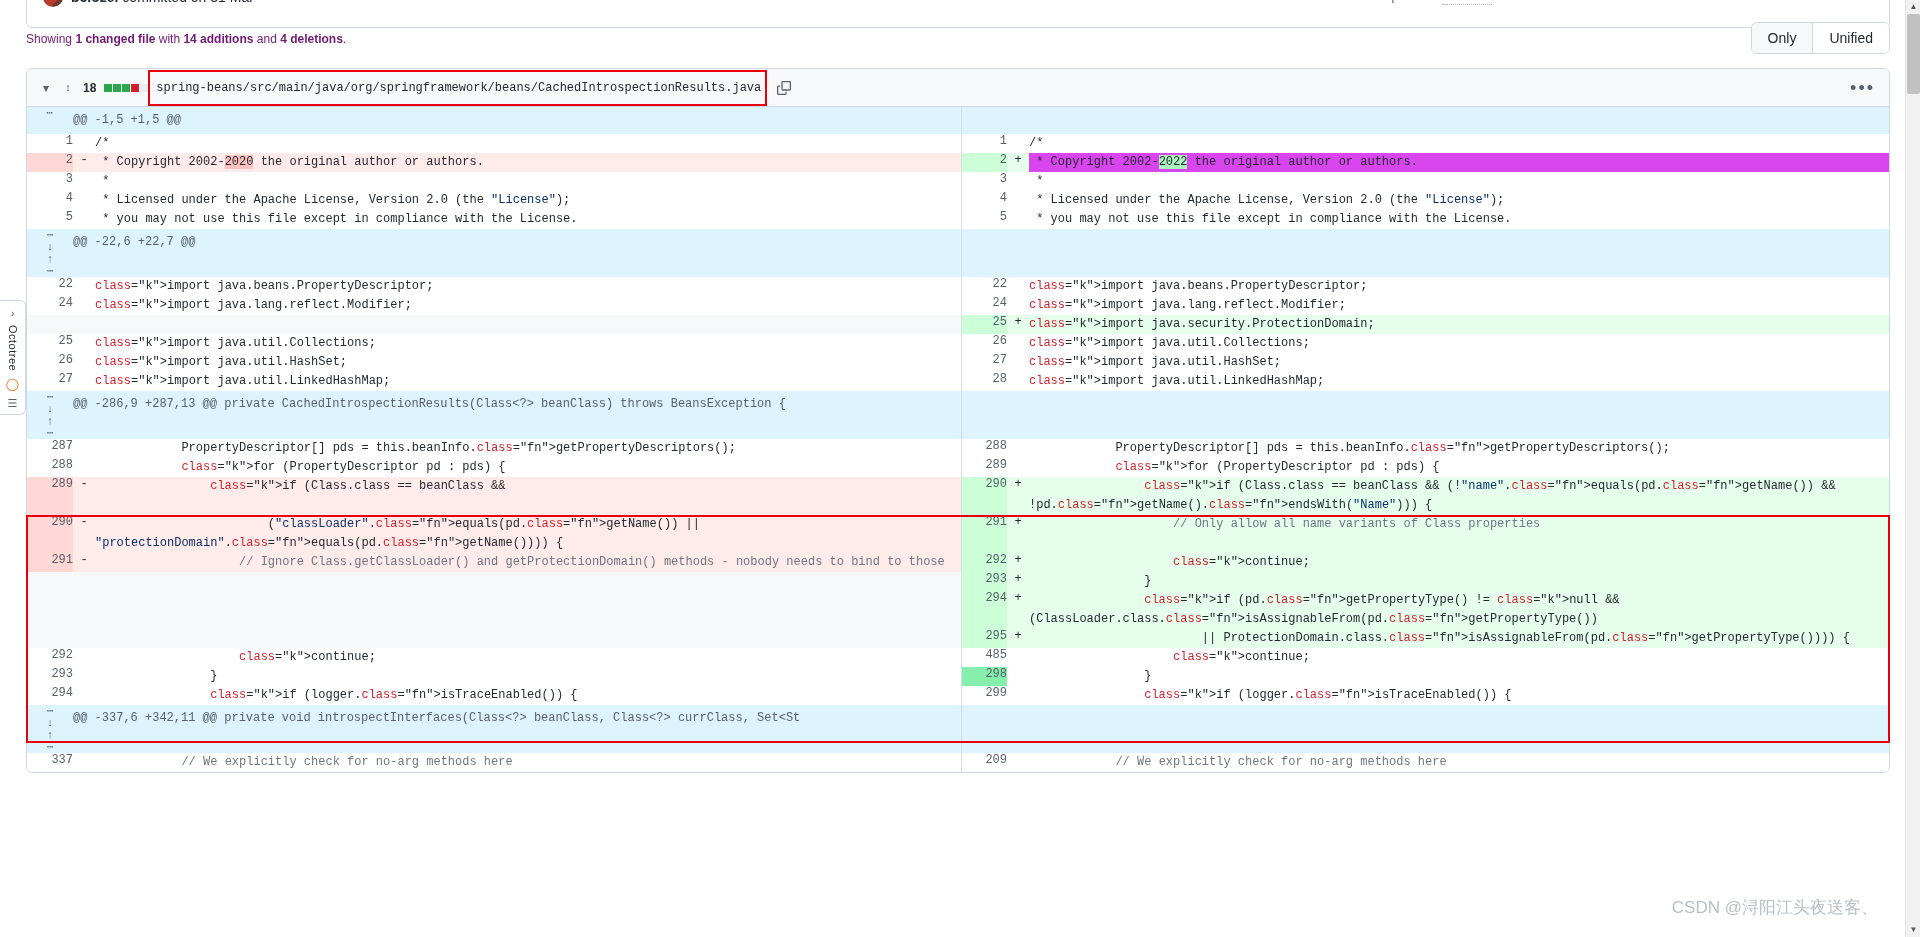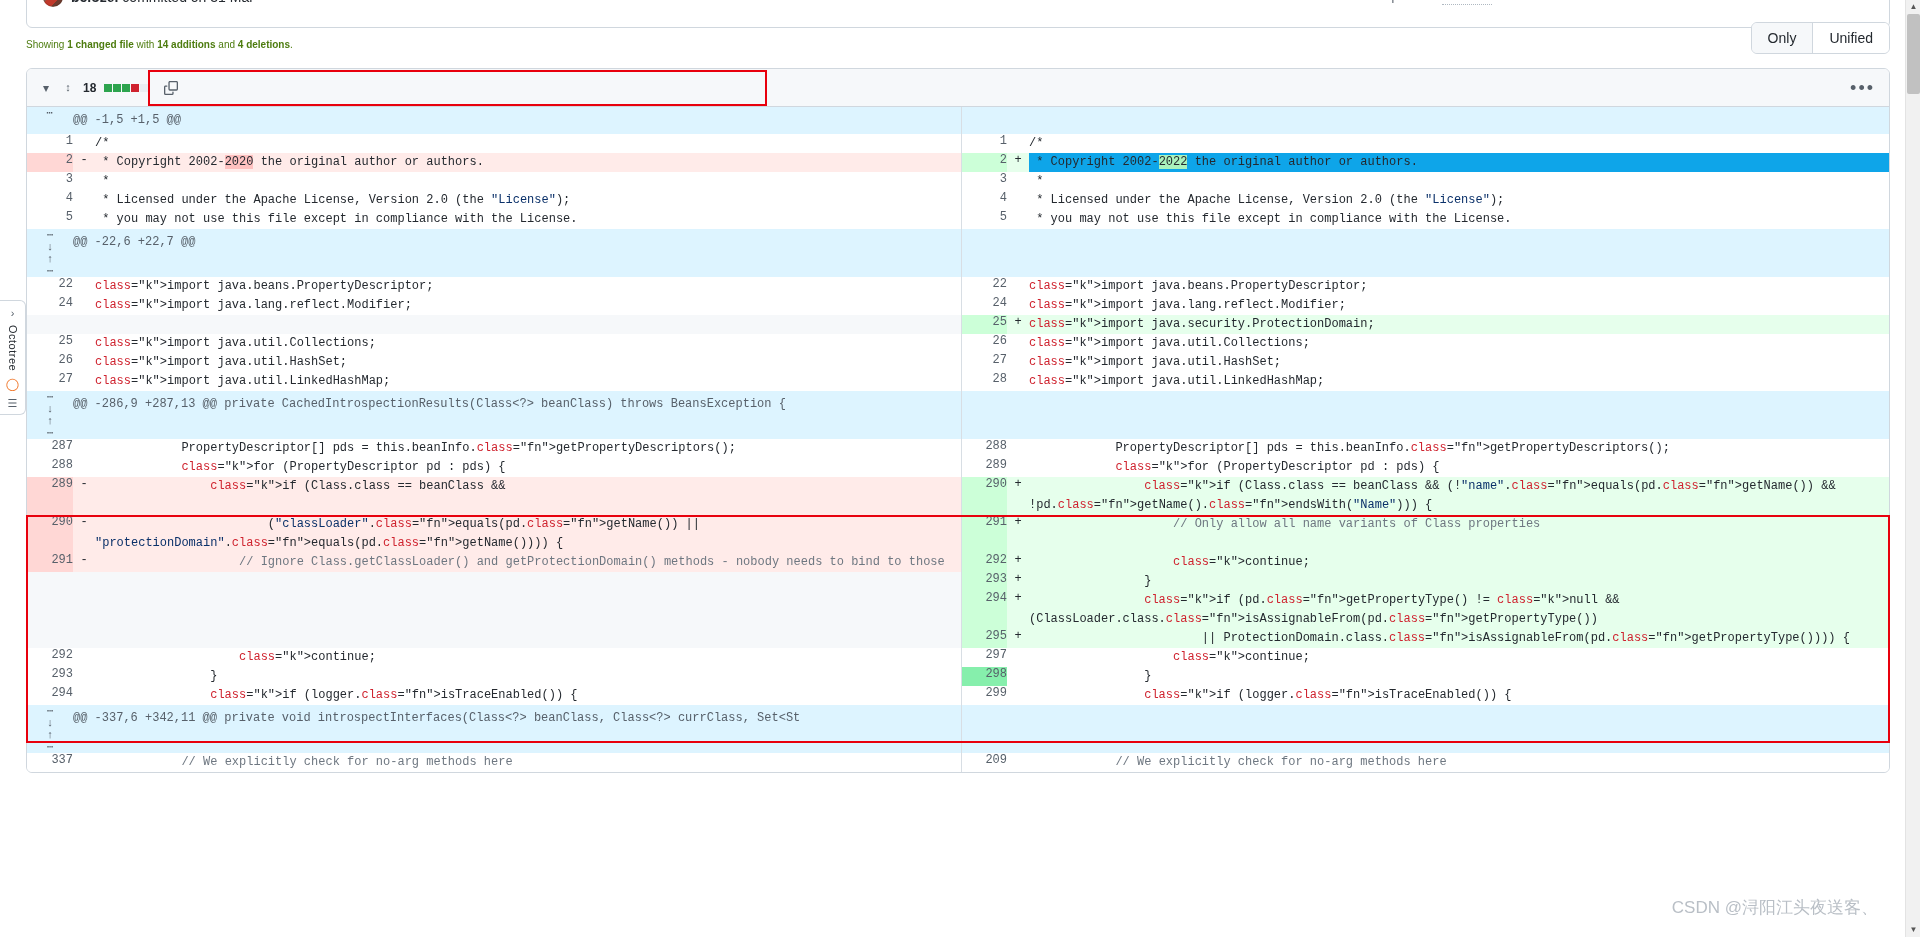--- a/index.html
+++ b/index.html
@@ -34,21 +34,21 @@
   .committer-text b { font-weight:600; }
   .commit-meta { font-size:12px; color:#57606a; font-family:"Liberation Mono", monospace; }
   .commit-meta .lbl { color:#57606a; }
   .commit-meta .sha { color:#57606a; border-bottom:1px dotted #afb8c1; }
   .commit-meta .sha2 { color:#24292f; }
   .commit-meta .gap { display:inline-block; width:28px; }
 
   
   .showing {
     position:absolute; left:26px; top:32px;
-    font-size:10px; color:#4d7c0f;margin-top:7px;
+    font-size:12px; color:#701a75;
   }
   .showing b { font-weight:600; }
 
   
   .viewtoggle {
     position:absolute; right:30px; top:22px;
     display:flex; border:1px solid #d0d7de; border-radius:6px; overflow:hidden;
     background:#f6f8fa;
   }
   .viewtoggle button {
@@ -210,20 +210,21 @@
       <span class="chev">▾</span>
       <span class="expandicon">↕</span>
       <span class="changecount">18</span>
       <span class="diffstat">
         <i class="dsg"></i>
             <i class="dsg"></i>
             <i class="dsg"></i>
             <i class="dsr"></i>
             <i class="dsn"></i>
       </span>
+      <span class="filepath">spring-beans/src/main/java/org/springframework/beans/CachedIntrospectionResults.java</span>
       <span class="copyicon">
         <svg width="14" height="14" viewBox="0 0 16 16" fill="currentColor" aria-hidden="true">
           <path d="M0 6.75C0 5.784.784 5 1.75 5h1.5a.75.75 0 0 1 0 1.5h-1.5a.25.25 0 0 0-.25.25v7.5c0 .138.112.25.25.25h7.5a.25.25 0 0 0 .25-.25v-1.5a.75.75 0 0 1 1.5 0v1.5A1.75 1.75 0 0 1 9.25 16h-7.5A1.75 1.75 0 0 1 0 14.25Z"></path>
           <path d="M5 1.75C5 .784 5.784 0 6.75 0h7.5C15.216 0 16 .784 16 1.75v7.5A1.75 1.75 0 0 1 14.25 11h-7.5A1.75 1.75 0 0 1 5 9.25Zm1.75-.25a.25.25 0 0 0-.25.25v7.5c0 .138.112.25.25.25h7.5a.25.25 0 0 0 .25-.25v-7.5a.25.25 0 0 0-.25-.25Z"></path>
         </svg>
       </span>
       <span class="kebab">•••</span>
     </div>
 
     <table class="diff">
@@ -249,21 +250,21 @@
               <td class="num" style="background:#fff">1</td>
               <td class="mark" style="background:#fff"></td>
               <td class="code" style="background:#fff">/*</td>
             </tr>
             <tr>
               <td class="num del-n" style="background:#ffd7d5">2</td>
               <td class="mark" style="background:#ffebe9">-</td>
               <td class="code half-l" style="background:#ffebe9"> * Copyright 2002-<span class="hl-r">2020</span> the original author or authors.</td>
               <td class="num" style="background:#ccffd8">2</td>
               <td class="mark" style="background:#e6ffec">+</td>
-              <td class="code" style="background:#0ea5e9"> * Copyright 2002-<span class="hl-g">2022</span> the original author or authors.</td>
+              <td class="code" style="background:#d946ef"> * Copyright 2002-<span class="hl-g">2022</span> the original author or authors.</td>
             </tr>
             <tr>
               <td class="num ctx-n" style="background:#fff">3</td>
               <td class="mark" style="background:#fff"></td>
               <td class="code half-l" style="background:#fff"> *</td>
               <td class="num" style="background:#fff">3</td>
               <td class="mark" style="background:#fff"></td>
               <td class="code" style="background:#fff"> *</td>
             </tr>
             <tr>
@@ -413,21 +414,21 @@
               <td class="mark" style="background:#f6f8fa"></td>
               <td class="code half-l" style="background:#f6f8fa"></td>
               <td class="num" style="background:#ccffd8">295</td>
               <td class="mark" style="background:#e6ffec">+</td>
               <td class="code" style="background:#e6ffec">                        || ProtectionDomain.class.<span <span="" class="k">class</span>="fn"&gt;isAssignableFrom(pd.<span <span="" class="k">class</span>="fn"&gt;getPropertyType()))) {</td>
             </tr>
             <tr>
               <td class="num ctx-n" style="background:#fff">292</td>
               <td class="mark" style="background:#fff"></td>
               <td class="code half-l" style="background:#fff">                    <span <span="" class="k">class</span>="k"&gt;continue;</td>
-              <td class="num" style="background:#fff">297</td>
+              <td class="num" style="background:#fff">485</td>
               <td class="mark" style="background:#fff"></td>
               <td class="code" style="background:#fff">                    <span <span="" class="k">class</span>="k"&gt;continue;</td>
             </tr>
             <tr>
               <td class="num ctx-n" style="background:#fff">293</td>
               <td class="mark" style="background:#fff"></td>
               <td class="code half-l" style="background:#fff">                }</td>
               <td class="num" style="background:#86efac">298</td>
               <td class="mark" style="background:#fff"></td>
               <td class="code" style="background:#fff">                }</td>

